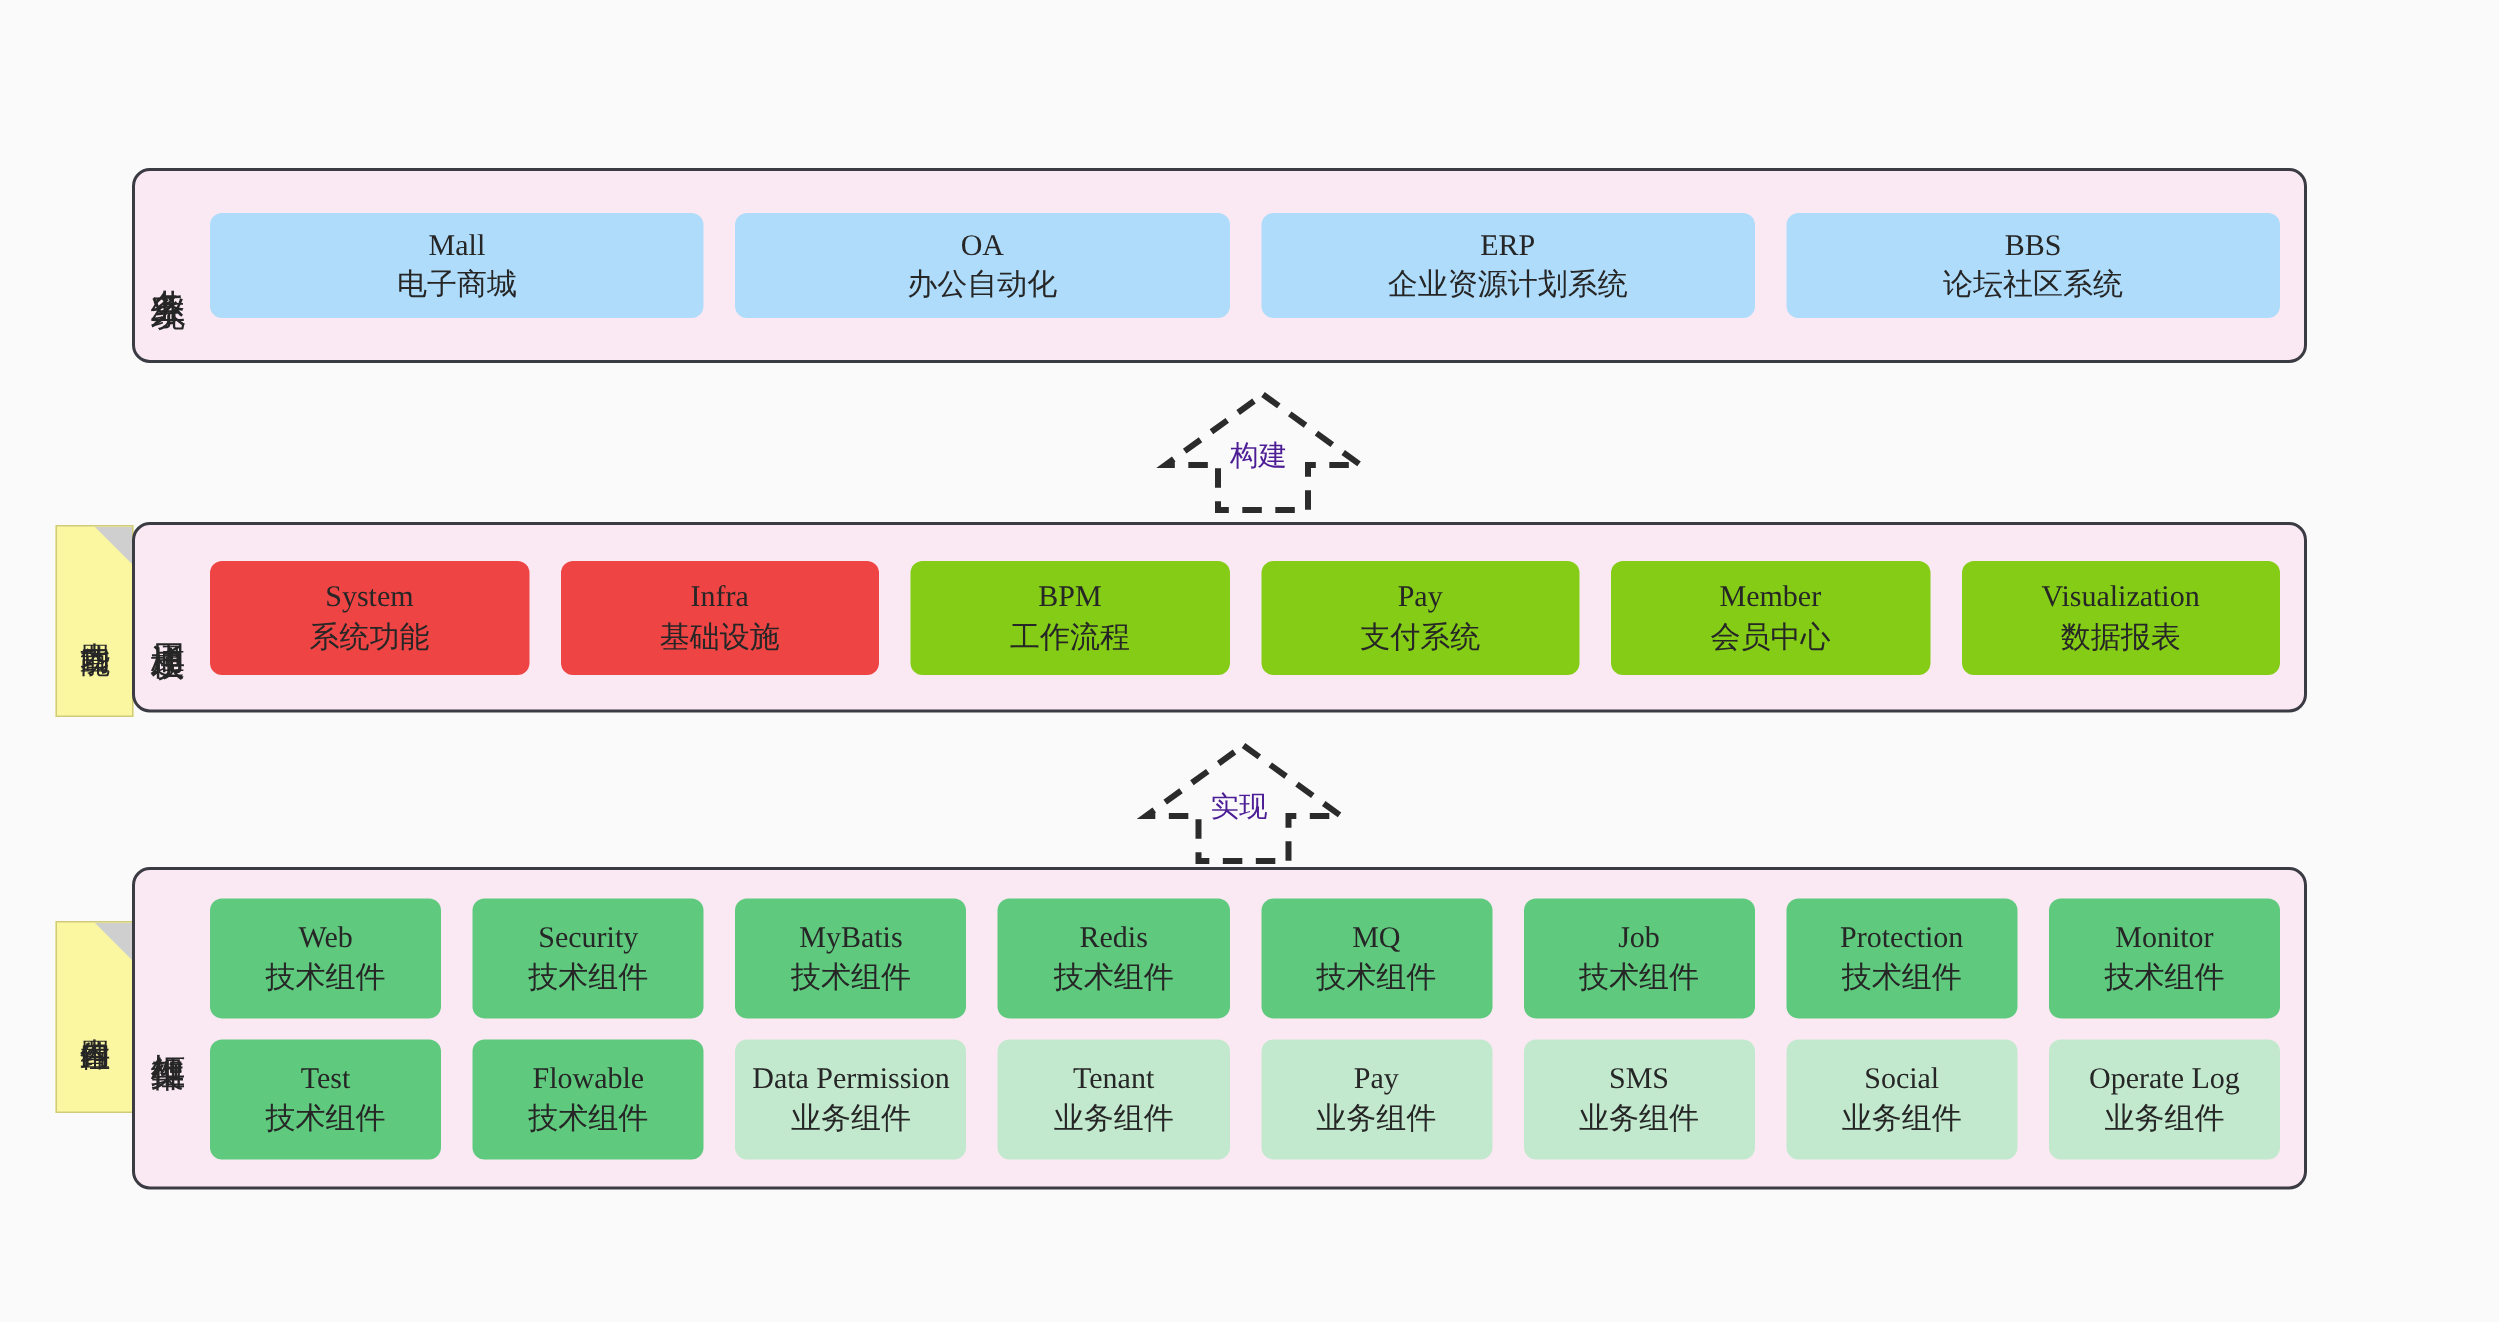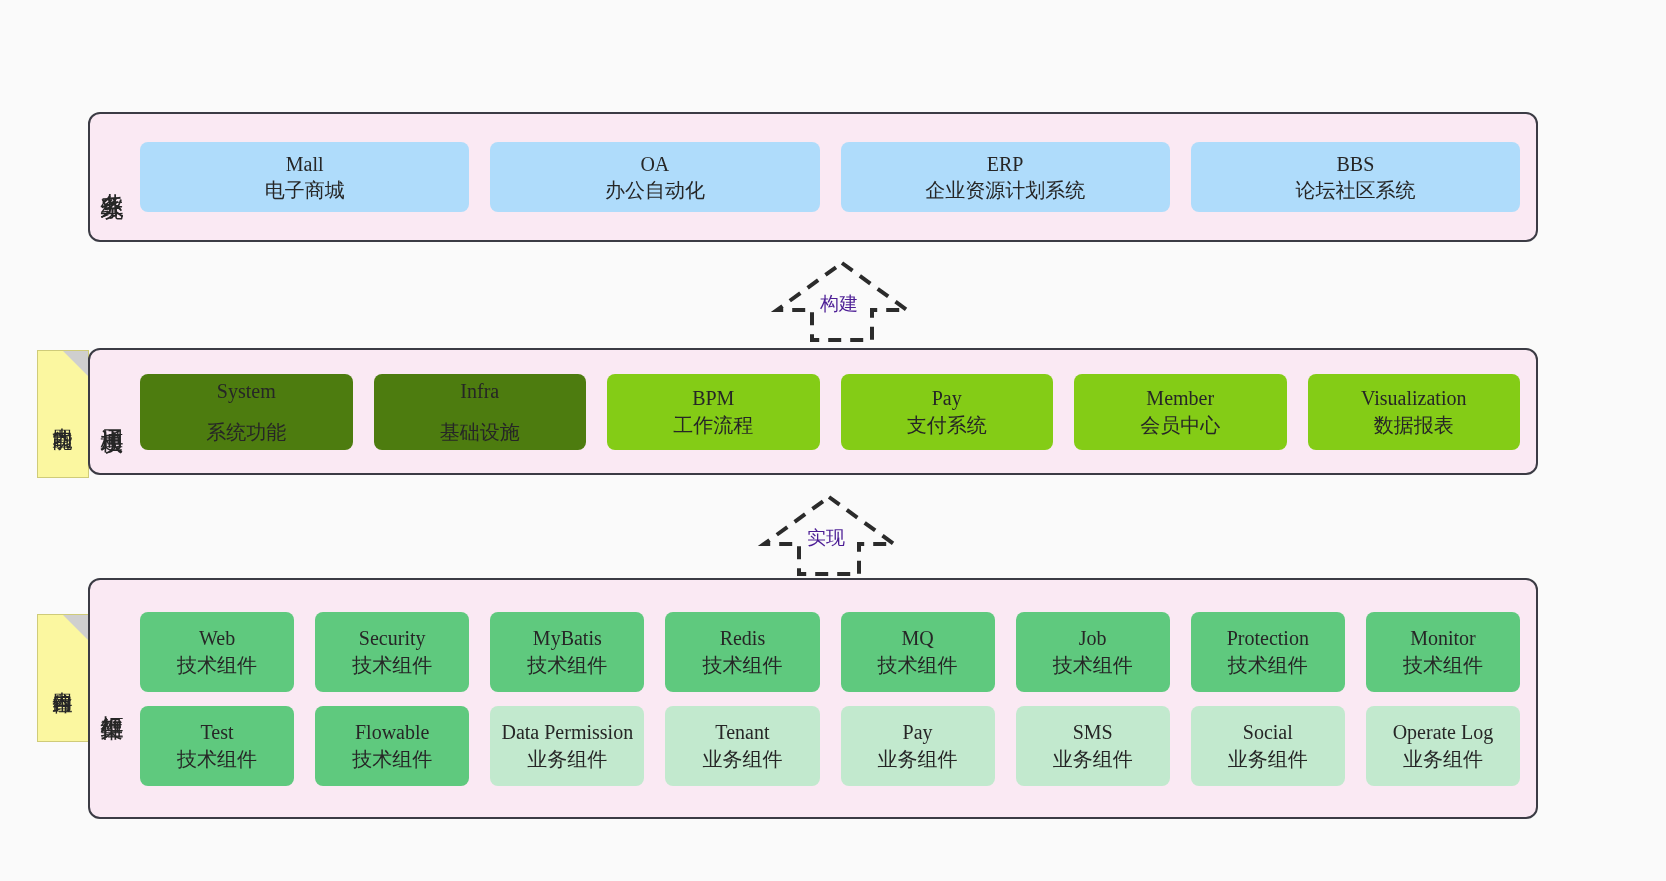--- a/index.html
+++ b/index.html
@@ -76,29 +76,29 @@
     line-height: 1.32;
     color: #262626;
     box-sizing: border-box;
     padding: 4px 6px;
   }
   .card .t1 { display: block; }
   .card .t2 { display: block; }
 
   
   .c-blue      { background: #afdcfb; }
-  .c-red       { background: #4d7c0f; justify-content: space-between; }
+  .c-red       { background: #ef4444; }
   .c-pink      { background: #84cc16; }
   .c-green     { background: #5fc97e; }
   .c-lightgreen{ background: #c2e9ce; }
 
   
   #layer-business { left: 88px;  top: 112px; width: 1450px; height: 130px; }
   #layer-common   { left: 88px;  top: 348px; width: 1450px; height: 127px; }
-  #layer-framework{ left: 88px;  top: 578px; width: 1450px; height: 241px; }
+  #layer-framework{ left: 88px;  top: 578px; width: 1450px; height: 215px; }
 
   #layer-business  .card { height: 70px; }
   #layer-common    .card { height: 76px; }
   #layer-framework .card { height: 80px; }
 
   
   .note {
     position: absolute;
     background: #fbf7a0;
     border: 1px solid #cfcb79;

